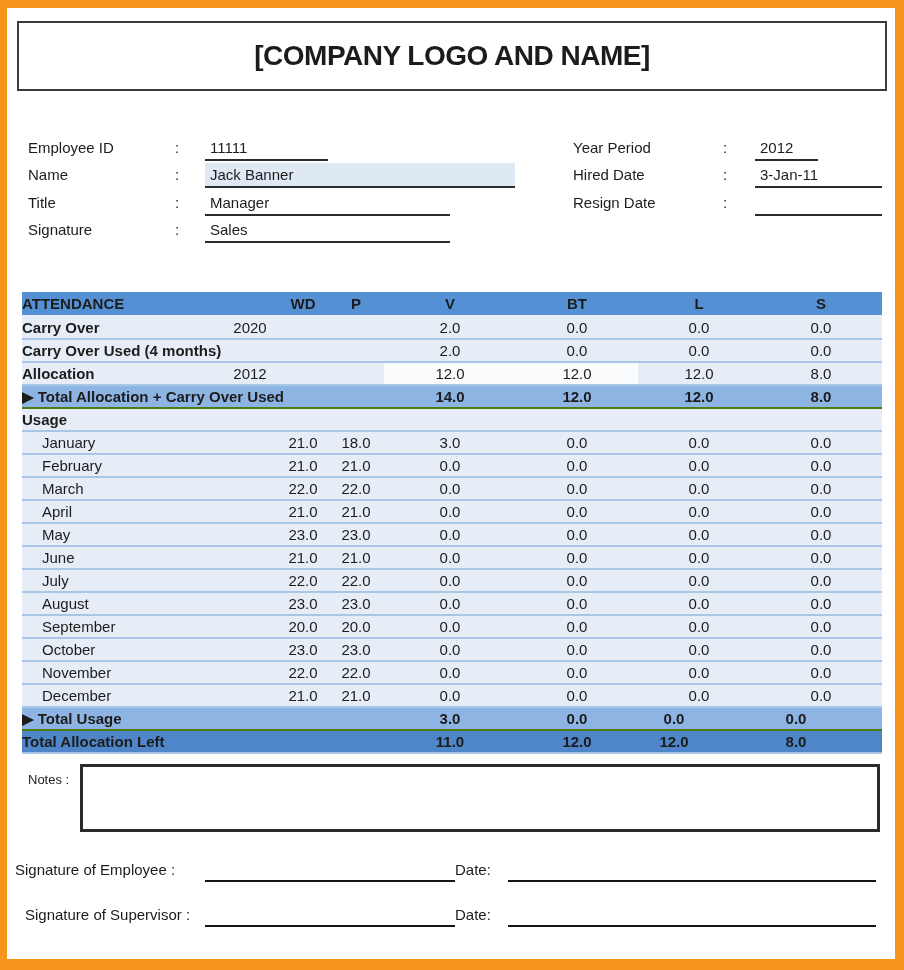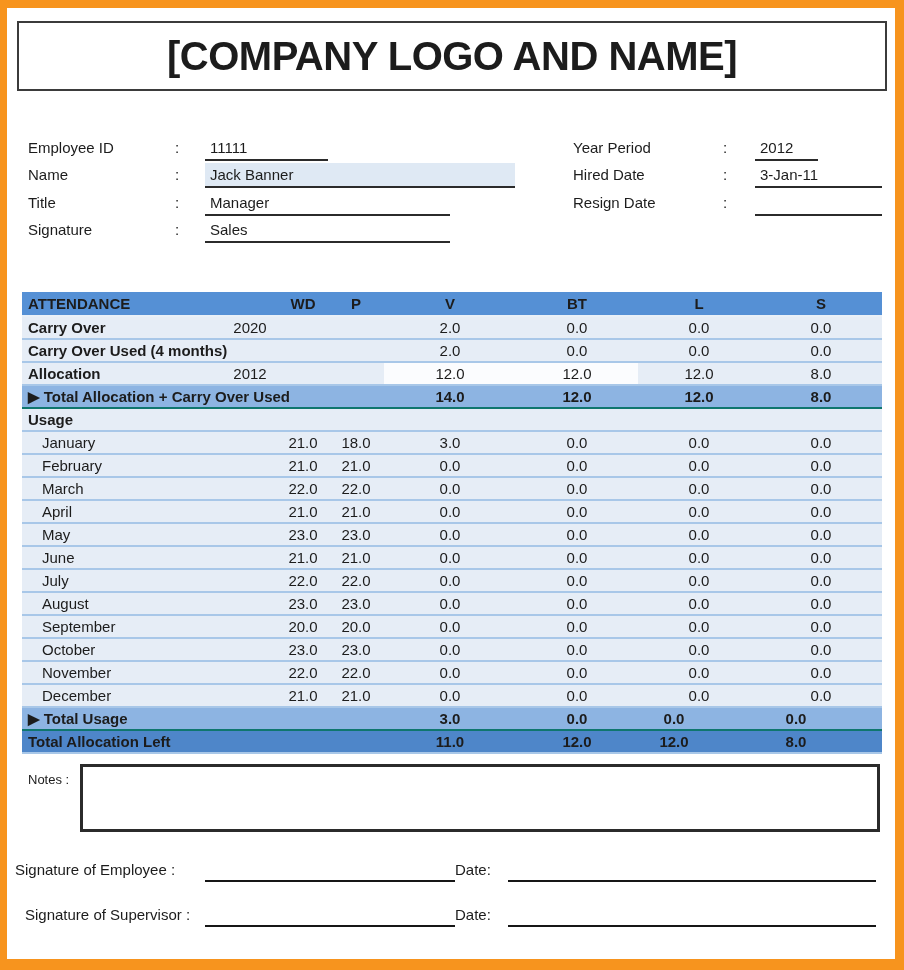--- a/index.html
+++ b/index.html
@@ -8,21 +8,21 @@
     background:#fff;overflow:hidden;
     border-style:solid;border-color:var(--page-border,#F7941E);
     border-width:8px 9px 11px 7px;
     font-family:"Liberation Sans",sans-serif;color:#1c1c1c;
   }
   
   .title-box{
     position:absolute;left:10px;top:13px;width:866px;height:66px;
     border:2px solid #3b3b3b;display:flex;align-items:center;justify-content:center;
   }
-  .title-box span{font-size:40px;font-weight:bold;letter-spacing:-0.5px;}
+  .title-box span{font-size:28px;font-weight:bold;letter-spacing:-0.5px;}
   
   .field{position:absolute;left:21px;height:25px;font-size:15px;}
   .field.right{left:566px;}
   .flabel{position:absolute;left:0;top:3px;width:142px;}
   .fcolon{position:absolute;left:147px;top:3px;}
   .field.right .fcolon{left:150px;}
   .fvalue{
     position:absolute;left:177px;top:0;height:25px;box-sizing:border-box;
     border-bottom:2px solid #2b2b2b;padding:3px 0 0 5px;
   }
@@ -31,26 +31,26 @@
   .w123{width:123px}.w310{width:310px}.w245{width:245px}.w63{width:63px}.w127{width:127px}
   
   .atable{position:absolute;left:15px;top:284px;width:860px;font-size:15px;}
   .trow{
     display:grid;grid-template-columns:200px 56px 50px 56px 132px 122px 122px 122px;
     height:23px;align-items:center;box-sizing:border-box;
     background:var(--light-row,#E6EDF6);border-bottom:2px solid #A8C7E8;
   }
   .trow.thead{height:25px;background:var(--table-header,#5590D5);border-bottom:2px solid #E9F0F8;}
   .trow.thead .cell{font-weight:bold;}
-  .trow.band{background:var(--band-row,#8DB4E2);border-bottom:2px solid #0f766e;}
+  .trow.band{background:var(--band-row,#8DB4E2);border-bottom:2px solid #4d7c0f;}
   .trow.band .cell{font-weight:bold;}
   .trow.grand{background:var(--grand-row,#4E86C9);border-bottom:2px solid #A8C7E8;}
   .trow.grand .cell{font-weight:bold;}
   .cell{overflow:hidden;white-space:nowrap;line-height:21px;}
-  .c-label{padding-left:6px;font-weight:bold;}
+  .c-label{font-weight:bold;}
   .c-year,.c-num{text-align:center;font-weight:normal;}
   .month .c-label{font-weight:normal;padding-left:20px;}
   .section .c-label{font-weight:bold;}
   .white{background:#FBFCFE;height:100%;display:flex;align-items:center;justify-content:center;}
   .shift{transform:translateX(-25px);}
   
   .notes-label{position:absolute;left:21px;top:764px;font-size:13px;}
   .notes-box{position:absolute;left:73px;top:756px;width:800px;height:68px;border:3px solid #2b2b2b;box-sizing:border-box;background:#fff;}
   
   .sig-label{position:absolute;font-size:15px;}

